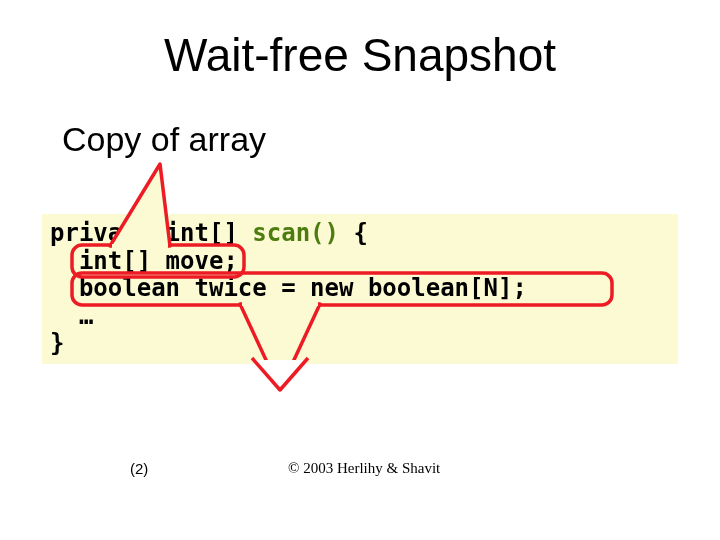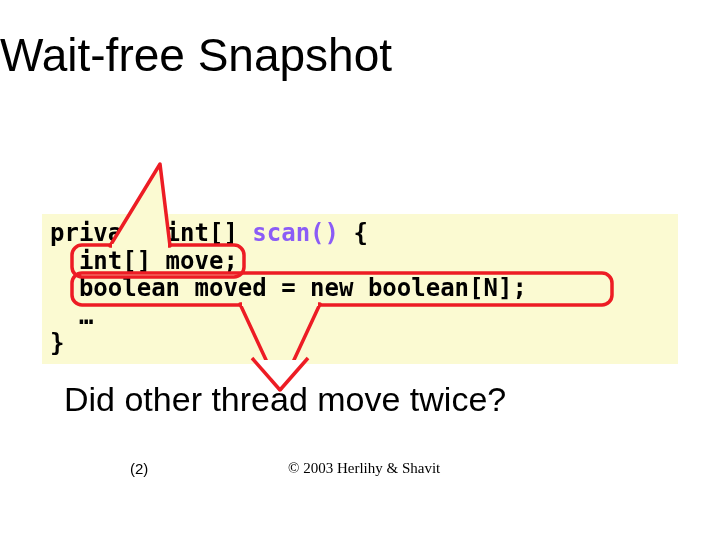--- a/index.html
+++ b/index.html
@@ -14,21 +14,21 @@
   .slide {
     position: relative;
     width: 720px;
     height: 540px;
   }
   .title {
     position: absolute;
     top: 28px;
     left: 0;
     width: 100%;
-    text-align: left;
+    text-align: center;
     font-size: 46px;
     color: #000;
   }
   .annotation-top {
     position: absolute;
     top: 120px;
     left: 62px;
     font-size: 34px;
     color: #000;
   }
@@ -39,21 +39,21 @@
     width: 636px;
     background: #fbfad2;
     padding: 6px 8px 6px 8px;
     font-family: "Lucida Console", Consolas, monospace;
     font-size: 24px;
     font-weight: bold;
     line-height: 1.15;
     white-space: pre;
     box-sizing: border-box;
   }
-  .codebox .fn { color: #8b5cf6; }
+  .codebox .fn { color: #4d7c0f; }
   .annotation-bottom {
     position: absolute;
     top: 380px;
     left: 64px;
     font-size: 34px;
     color: #000;
   }
   .pagenum {
     position: absolute;
     top: 460px;
@@ -77,28 +77,28 @@
     pointer-events: none;
   }
 </style>
 </head>
 <body>
 
 <div class="slide">
 
   <div class="title">Wait-free Snapshot</div>
 
+  <div class="annotation-top">Copy of array</div>
 
   <div class="codebox"><span>private int[] </span><span class="fn">scan()</span><span> {</span>
 <span>  int[] move;</span>
-<span>  boolean moved = new boolean[N];</span>
+<span>  boolean twice = new boolean[N];</span>
 <span>  …</span>
 <span>}</span></div>
 
-  <div class="annotation-bottom">Did other thread move twice?</div>
 
   <div class="pagenum">(2)</div>
   <div class="copyright">© 2003 Herlihy &amp; Shavit</div>
 
   <svg class="overlay" width="720" height="540">
 
     <g>
       <rect x="72" y="245" width="172" height="32" rx="10" ry="10" fill="none" stroke="#ed1c24" stroke-width="3.5"></rect>
 
       <polygon points="110,246 160,164 170,246" fill="#fbfad2" stroke="#ed1c24" stroke-width="3.5" stroke-linejoin="round"></polygon>

